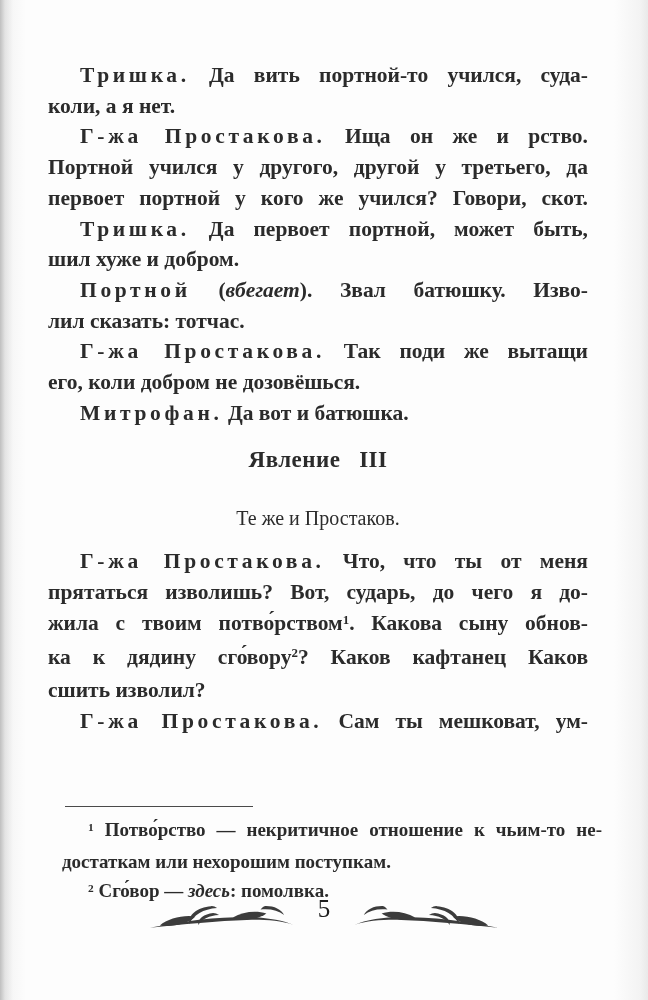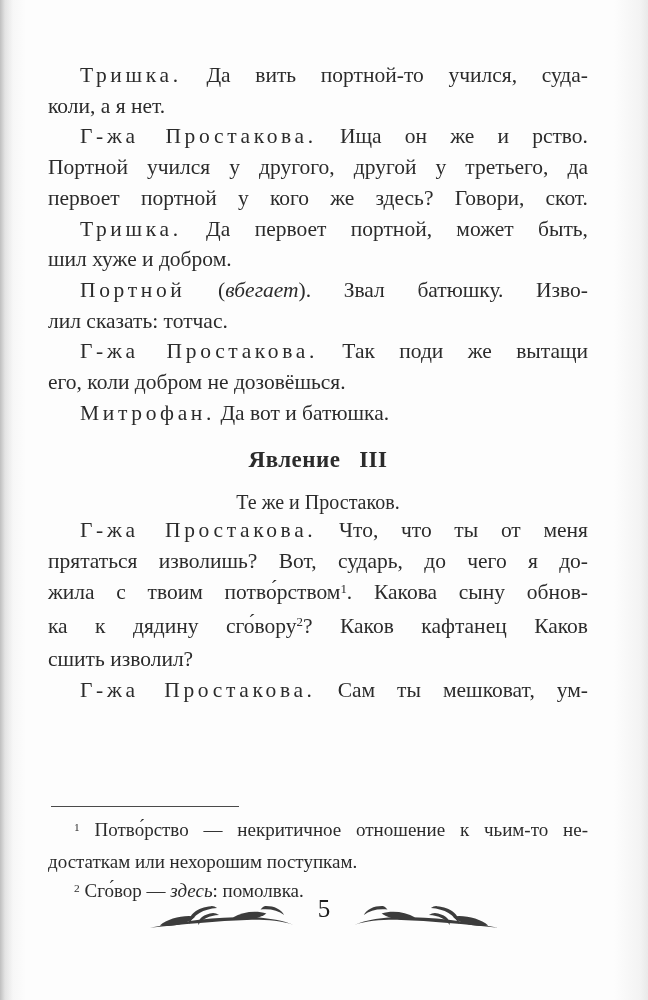--- a/index.html
+++ b/index.html
@@ -21,48 +21,49 @@
     left: 48px; top: 60px;
     width: 540px;
   }
 
   .line {
     font-size: 21.5px;
     line-height: 30.7px;
     text-align: justify;
     text-align-last: justify;
     white-space: normal;
+    font-weight: bold;
   }
   .line.last  { text-align-last: left; }
   .line.first { text-indent: 32px; }
 
   .seg-name   { letter-spacing: 0.17em; }
   .seg-italic { font-style: italic; }
   .seg-sup    { font-size: 60%; position: relative; top: -0.48em; letter-spacing: 0; }
 
   .scene-heading {
     margin-top: 16px;
     text-align: center;
     font-weight: bold;
     font-size: 23px;
     line-height: 31px;
     word-spacing: 0.55em;
     letter-spacing: 0.02em;
   }
   .cast-line {
-    margin-top: 14px;
+    margin-top: 30px;
     text-align: center;
     font-size: 20px;
     line-height: 26px;
   }
-  .dialogue-bottom { }
+  .dialogue-bottom { margin-top: 15px; }
 
   .footnote-block {
     position: absolute;
-    left: 48px; top: 806px;
+    left: 62px; top: 806px;
     width: 540px;
   }
   .footnote-rule {
     width: 188px; height: 0;
     border-top: 1.6px solid #4a4a4a;
     margin: 0 0 8px 3px;
   }
   .footnote-block .line {
     font-size: 19px;
     line-height: 29px;
@@ -92,21 +93,21 @@
 
 <div class="text-col">
   <div>
       <div>
         <div class="line first"><span class="seg-name">Тришка.</span><span class="seg-plain"> Да вить портной-то учился, суда-</span></div>
         <div class="line last"><span class="seg-plain">коли, а я нет.</span></div>
       </div>
       <div>
         <div class="line first"><span class="seg-name">Г-жа Простакова.</span><span class="seg-plain"> Ища он же и рство.</span></div>
         <div class="line"><span class="seg-plain">Портной учился у другого, другой у третьего, да</span></div>
-        <div class="line"><span class="seg-plain">первоет портной у кого же здесь? Говори, скот.</span></div>
+        <div class="line"><span class="seg-plain">первоет портной у кого же учился? Говори, скот.</span></div>
       </div>
       <div>
         <div class="line first"><span class="seg-name">Тришка.</span><span class="seg-plain"> Да первоет портной, может быть,</span></div>
         <div class="line last"><span class="seg-plain">шил хуже и добром.</span></div>
       </div>
       <div>
         <div class="line first"><span class="seg-name">Портной</span><span class="seg-plain"> (</span><span class="seg-italic">вбегает</span><span class="seg-plain">). Звал батюшку. Изво-</span></div>
         <div class="line last"><span class="seg-plain">лил сказать: тотчас.</span></div>
       </div>
       <div>

